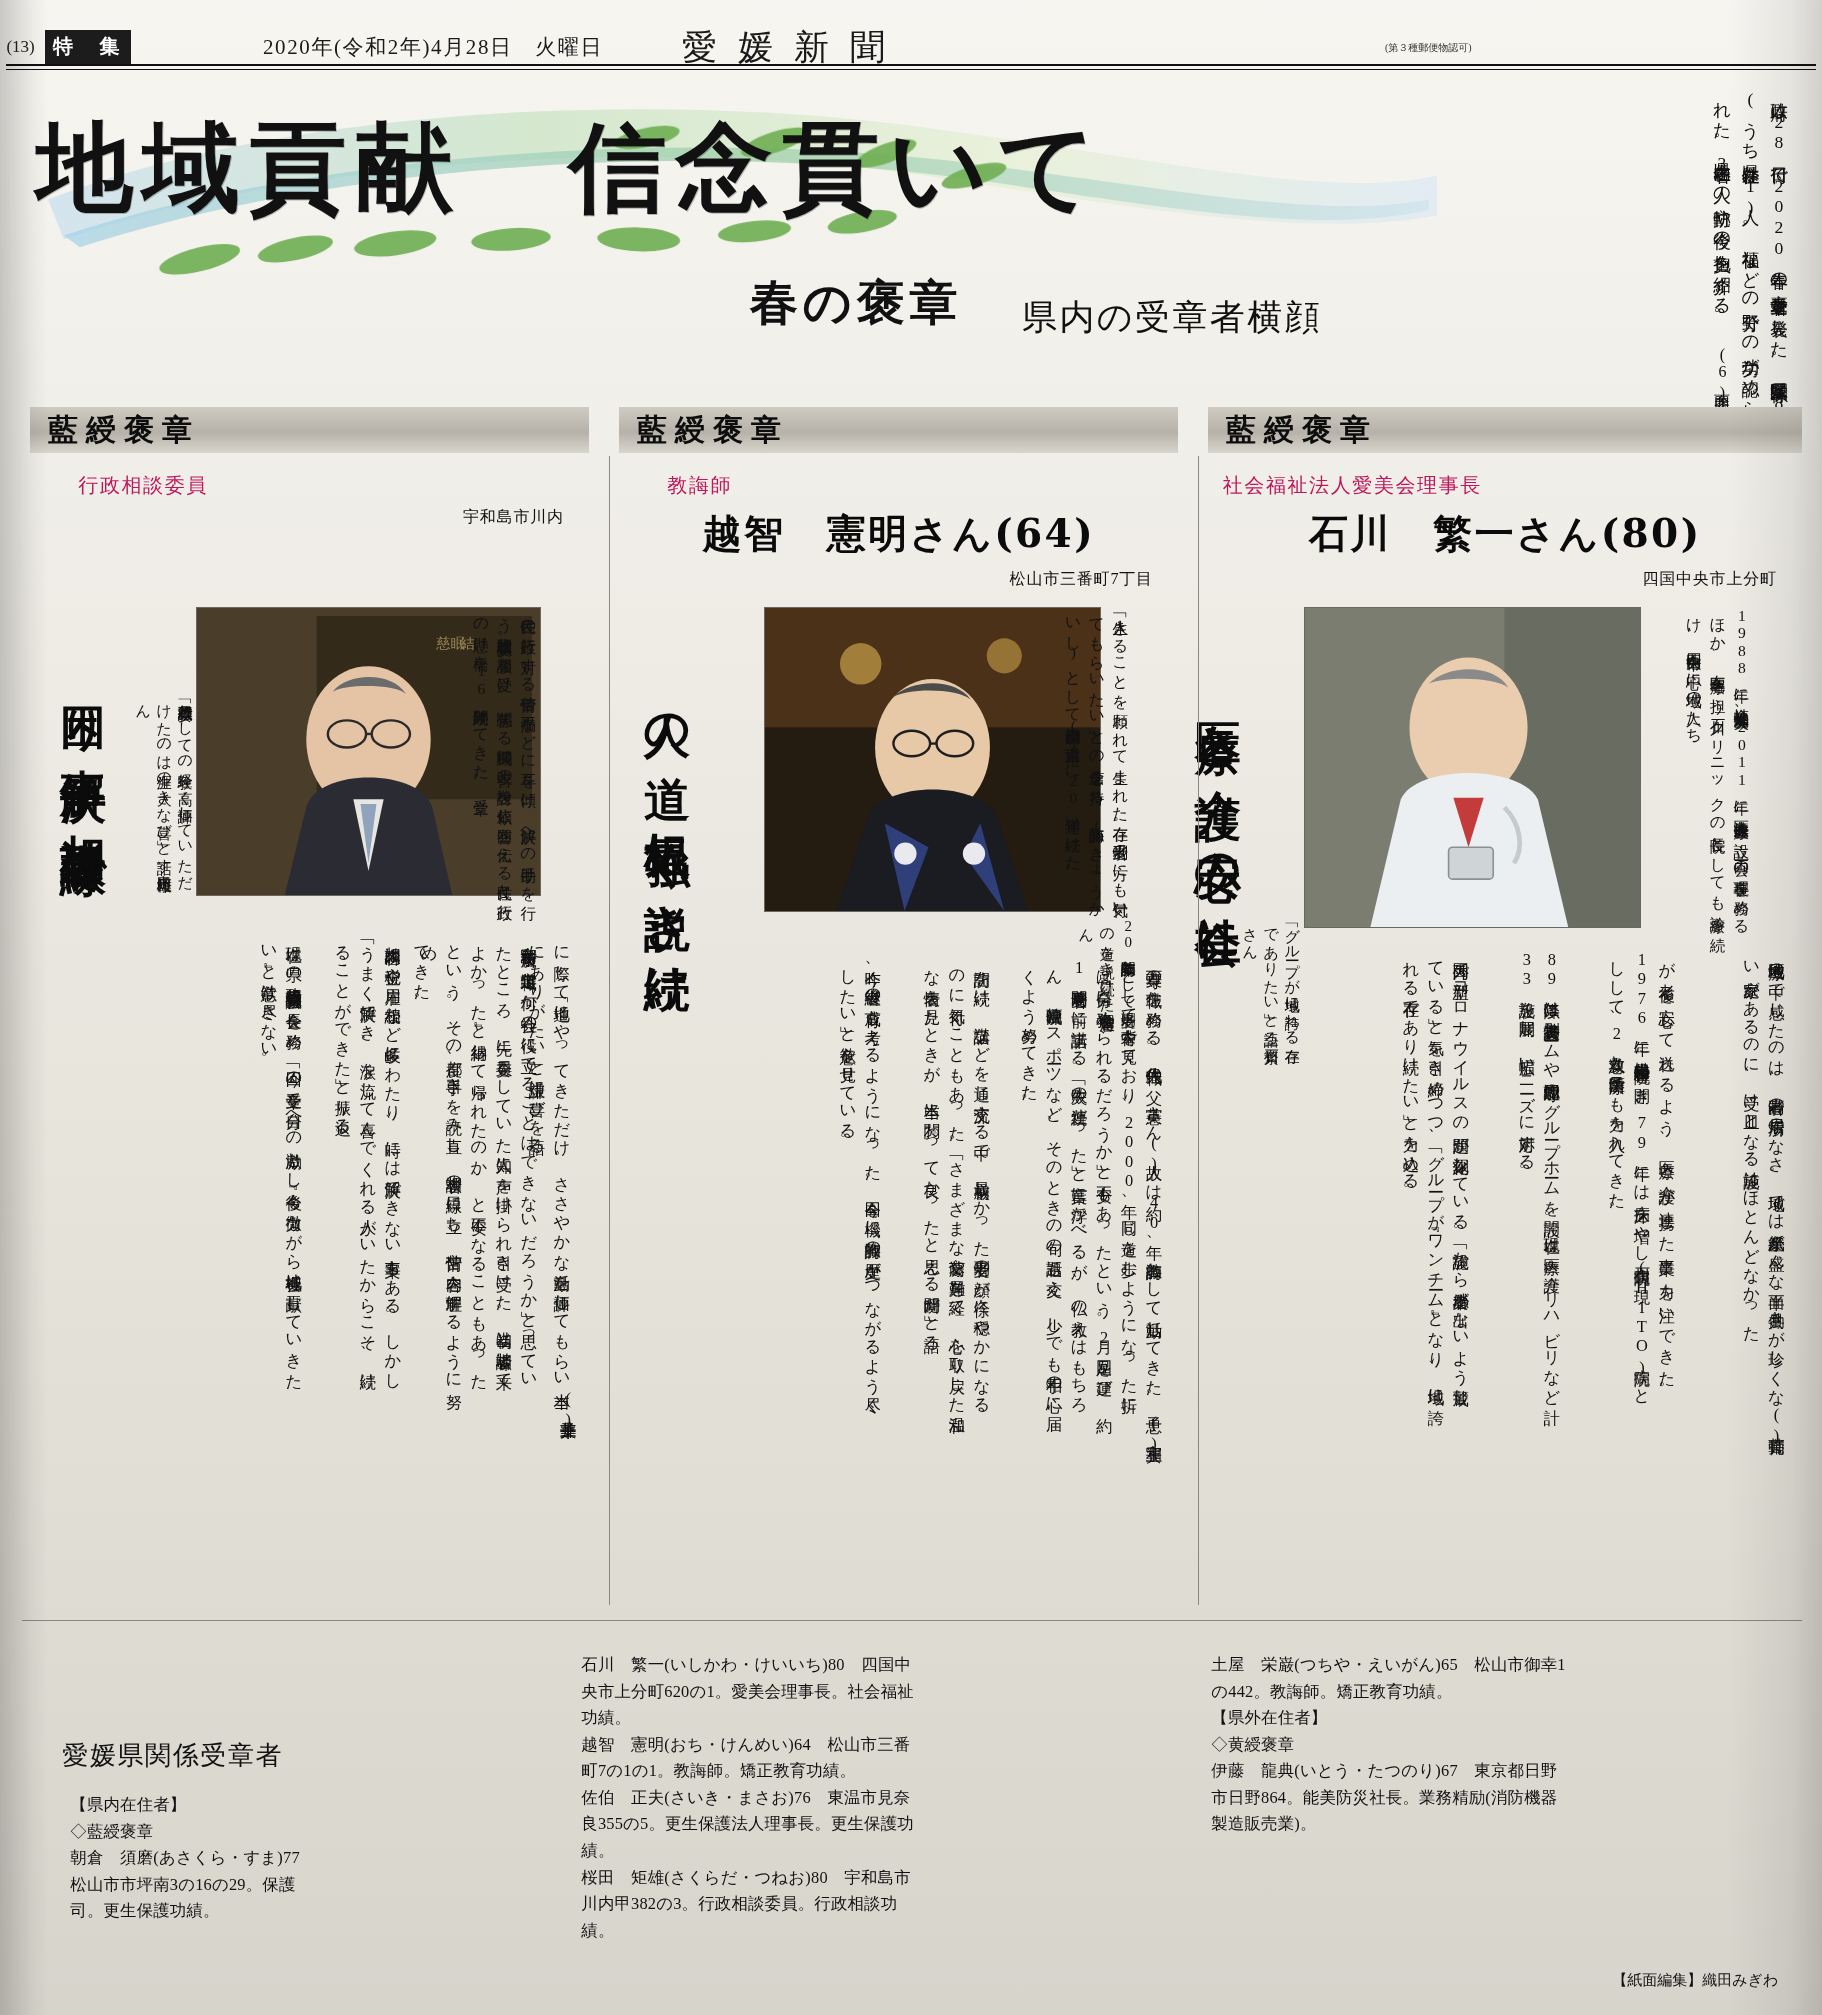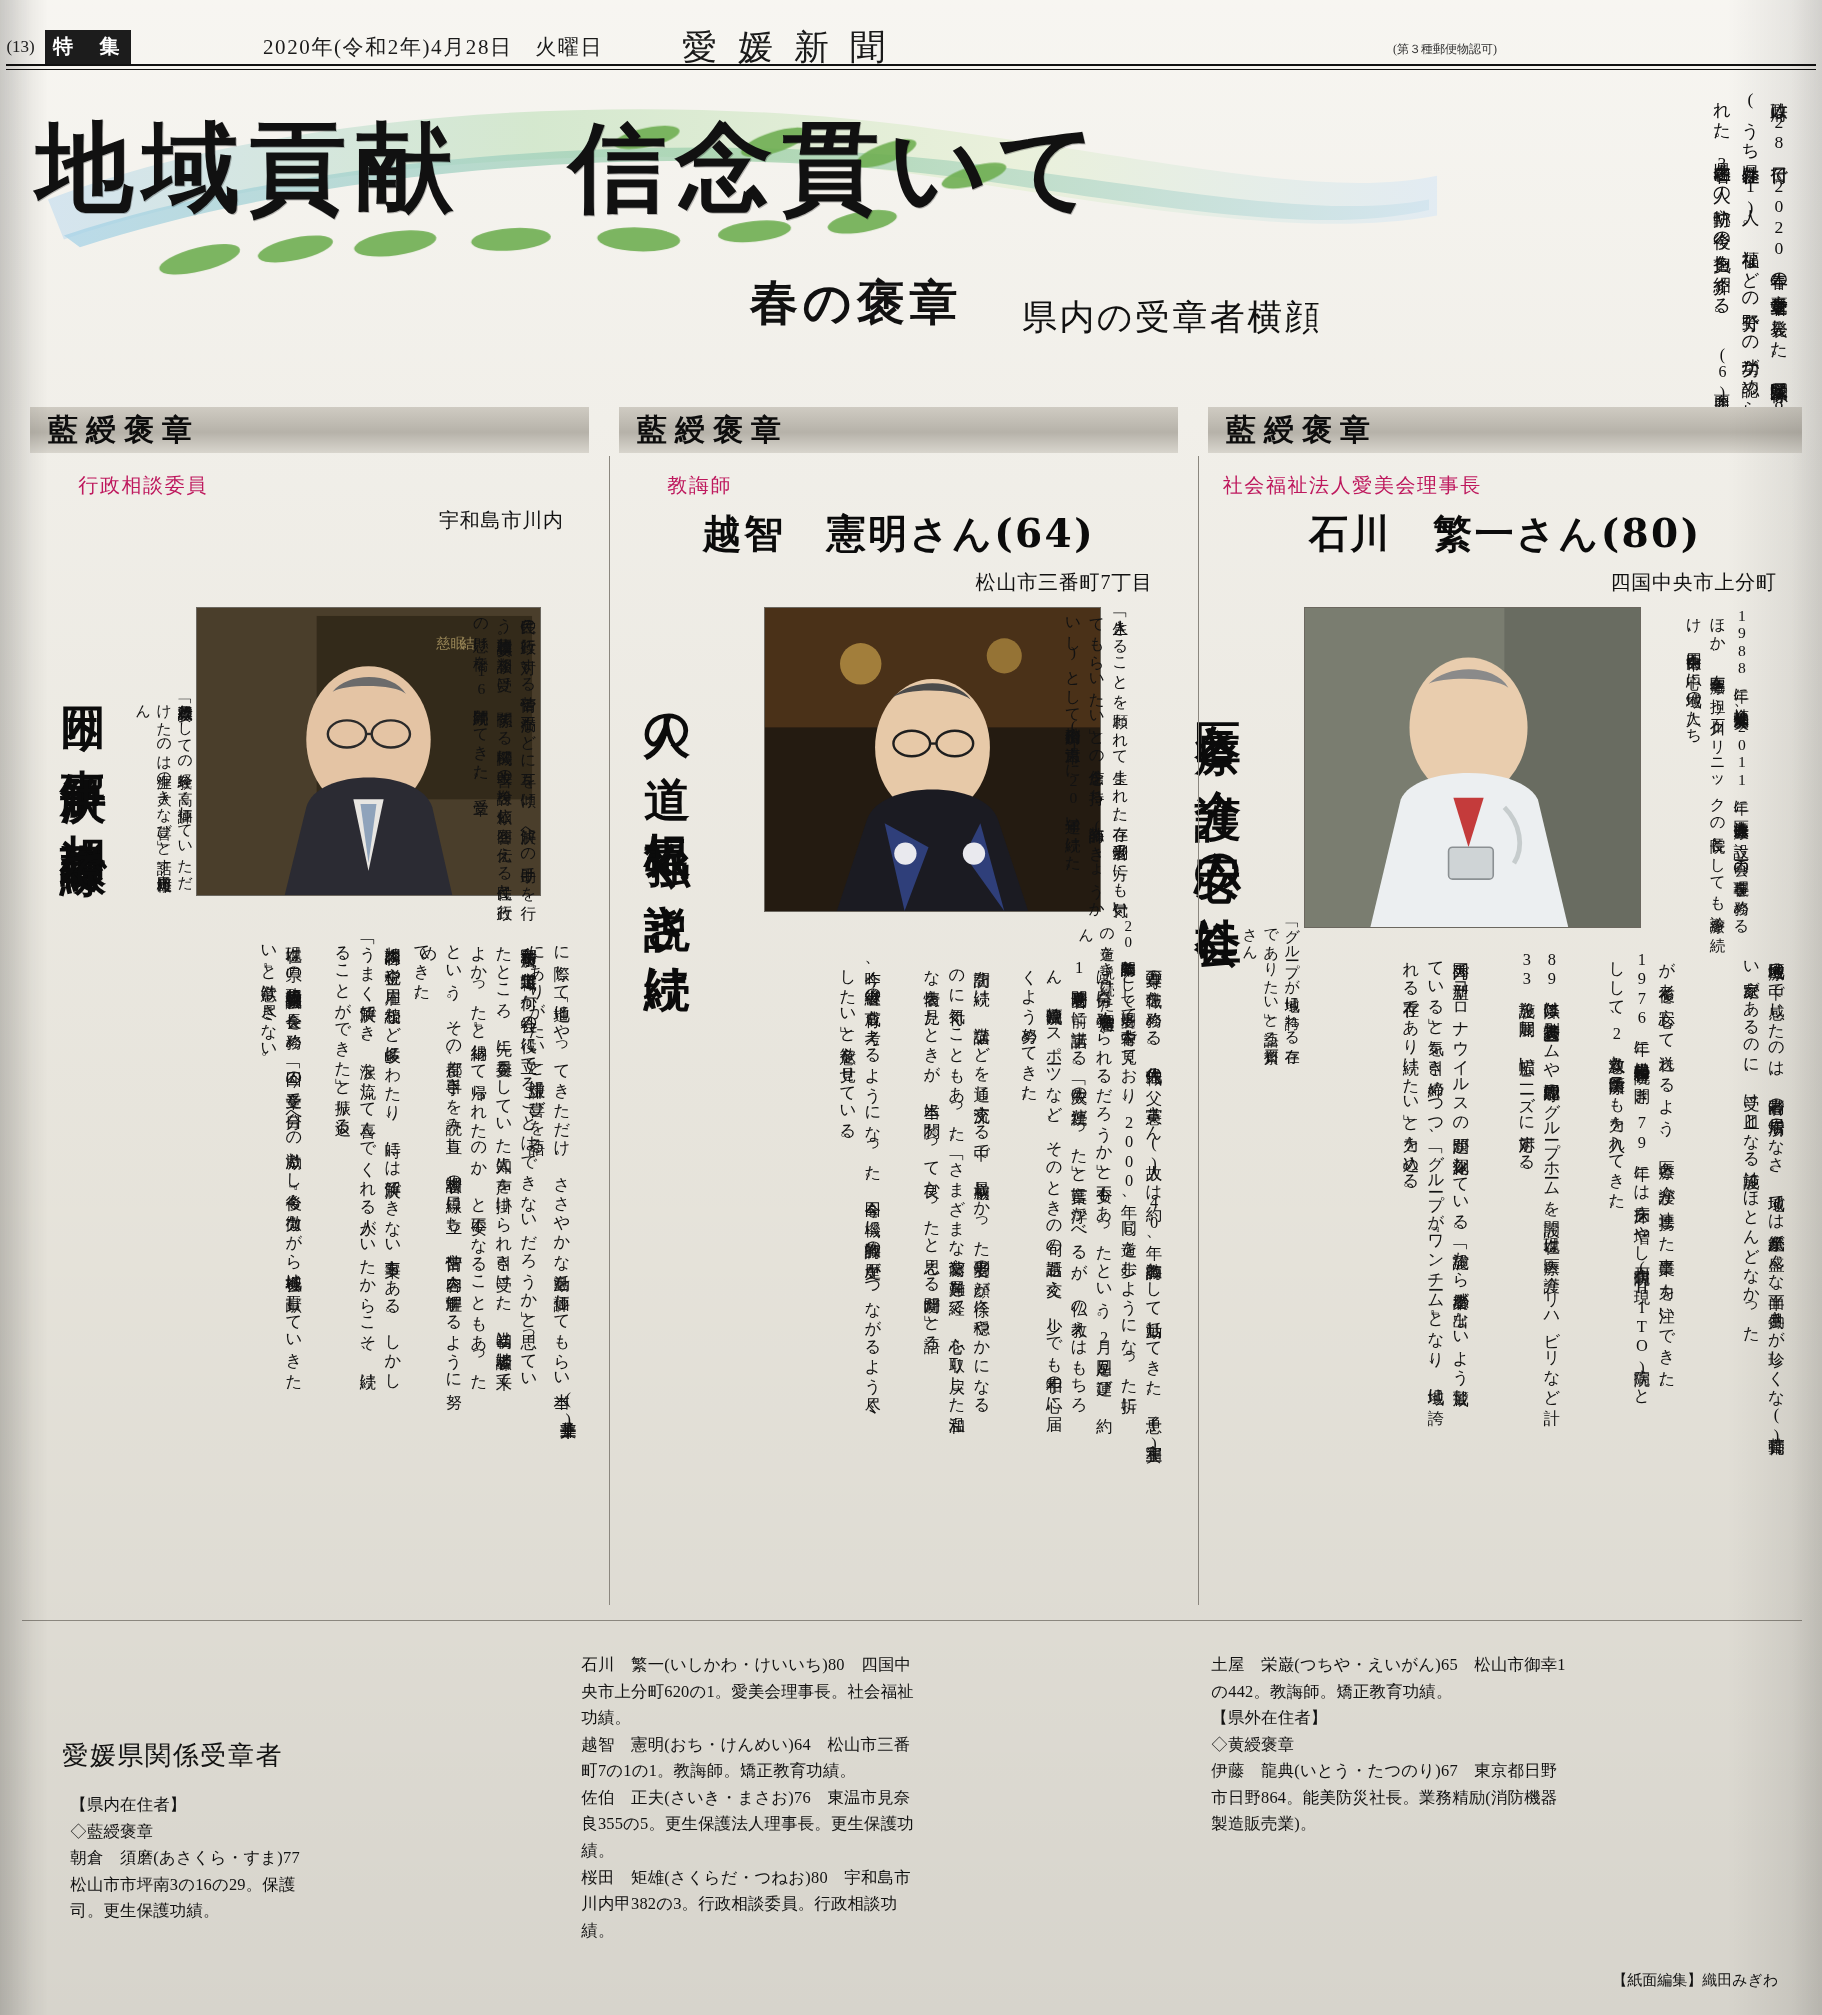--- a/index.html
+++ b/index.html
@@ -41,21 +41,21 @@
     padding:3.2px 8px 4.8px 8px;font-weight:bold;
   }
   .mast-date{
     position:absolute;left:263px;top:14.4px;font-size:21px;letter-spacing:1.6px;color:#1a1a1a;
   }
   .mast-title{
     position:absolute;left:682px;top:4.8px;font-size:35px;letter-spacing:21px;color:#1a1a1a;font-weight:normal;
     font-family:"DejaVu Serif", serif;
   }
   .mast-note{
-    position:absolute;left:1385px;top:22.3px;font-size:12px;color:#333;margin-left:8px;
+    position:absolute;left:1385px;top:22.3px;font-size:10px;color:#333;
   }
   .mast-rule{
     position:absolute;left:6.4px;top:64px;width:1810px;height:2.4px;background:#111;
   }
   .mast-rule2{
     position:absolute;left:6.4px;top:69px;width:1810px;height:0.8px;background:#111;
   }
 
   
   .headband{position:absolute;left:32px;top:80px;width:1421px;height:263px;overflow:hidden;}
@@ -99,21 +99,21 @@
   .ribbon span{
     font-size:30px;font-weight:bold;letter-spacing:8px;color:#0d0d0d;
     margin-left:17.6px;font-family:"DejaVu Serif", serif;
   }
   .role{margin-top:19px;font-size:20px;letter-spacing:1.6px;color:#be185d;text-align:left;padding-left:48px;}
   .role.c3{padding-left:14.4px;}
   .pname{
     margin-top:8px;font-size:39px;font-weight:bold;letter-spacing:2.4px;color:#0b0b0b;
     text-align:center;font-family:"DejaVu Serif", serif;
   }
-  .addr{margin-top:8px;font-size:20px;letter-spacing:0.8px;color:#111;text-align:right;padding-right:25.5px;}
+  .addr{margin-top:8px;font-size:16px;letter-spacing:0.8px;color:#111;text-align:right;padding-right:25.5px;}
 
   
   .photo{position:absolute;border:0.8px solid #6b675f;}
   .cap{
     position:absolute;font-size:15px;line-height:1.4;color:#111;letter-spacing:0px;
   }
 
   
   .kicker{
     position:absolute;

